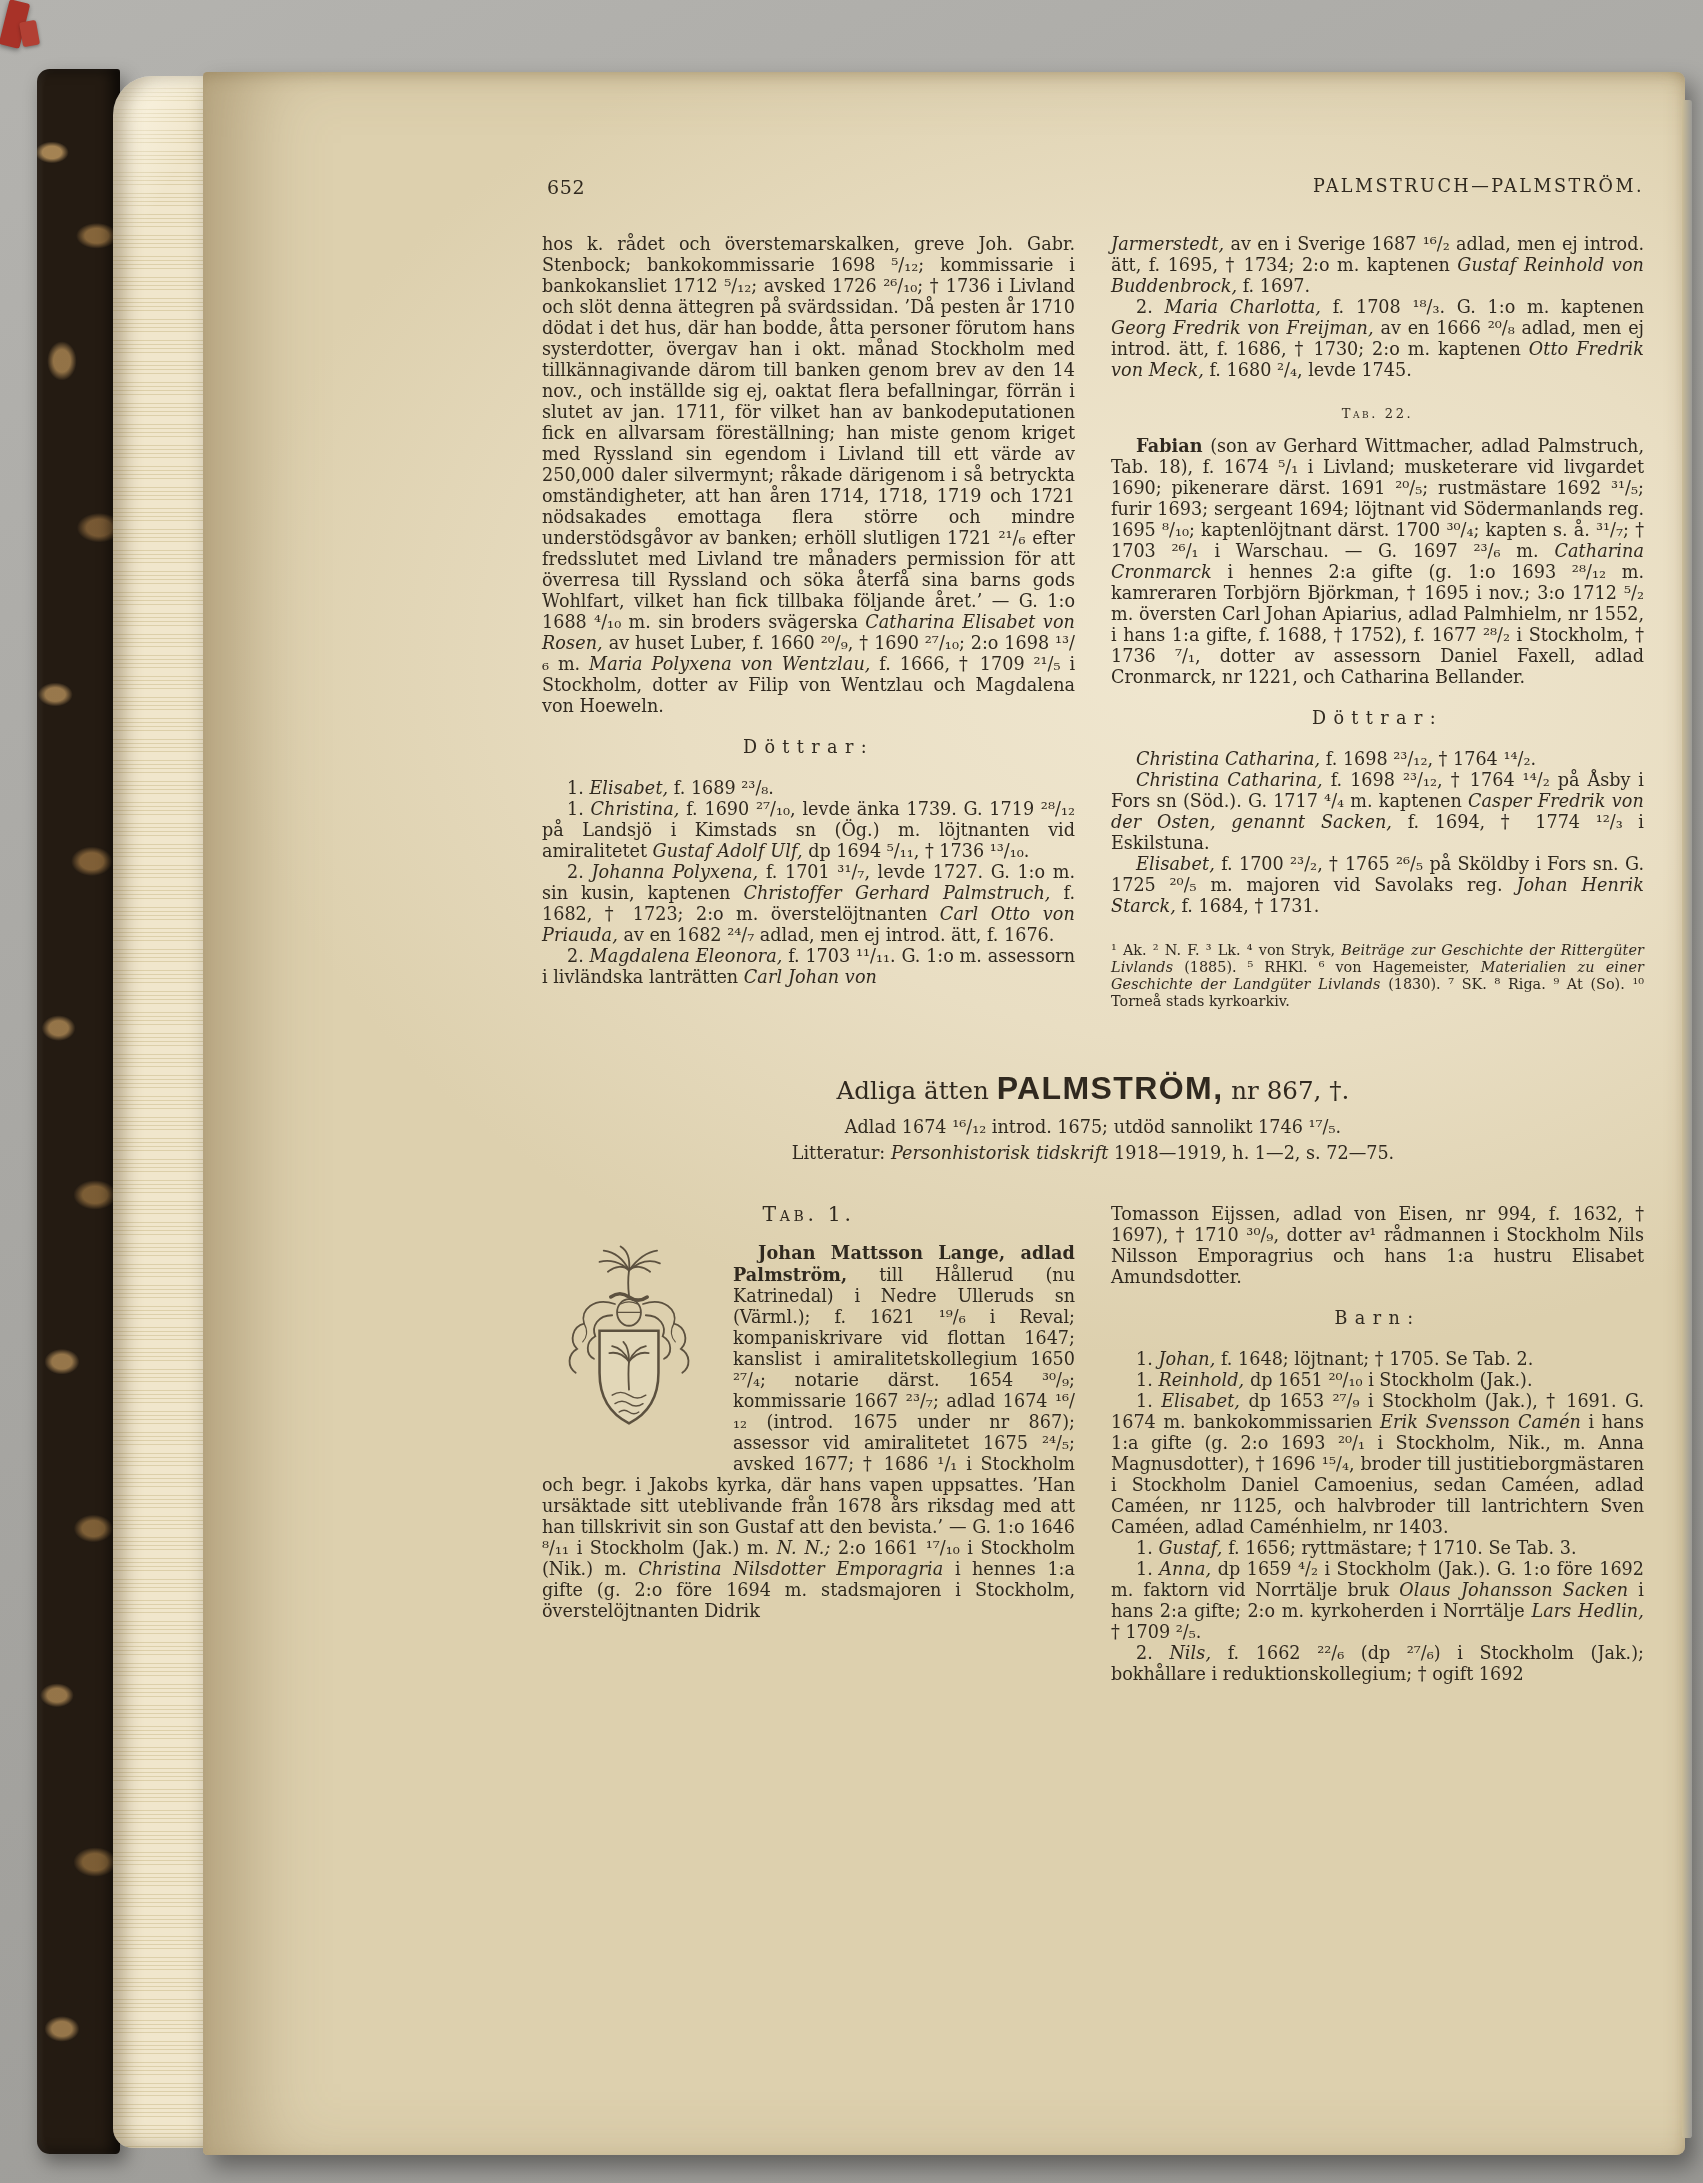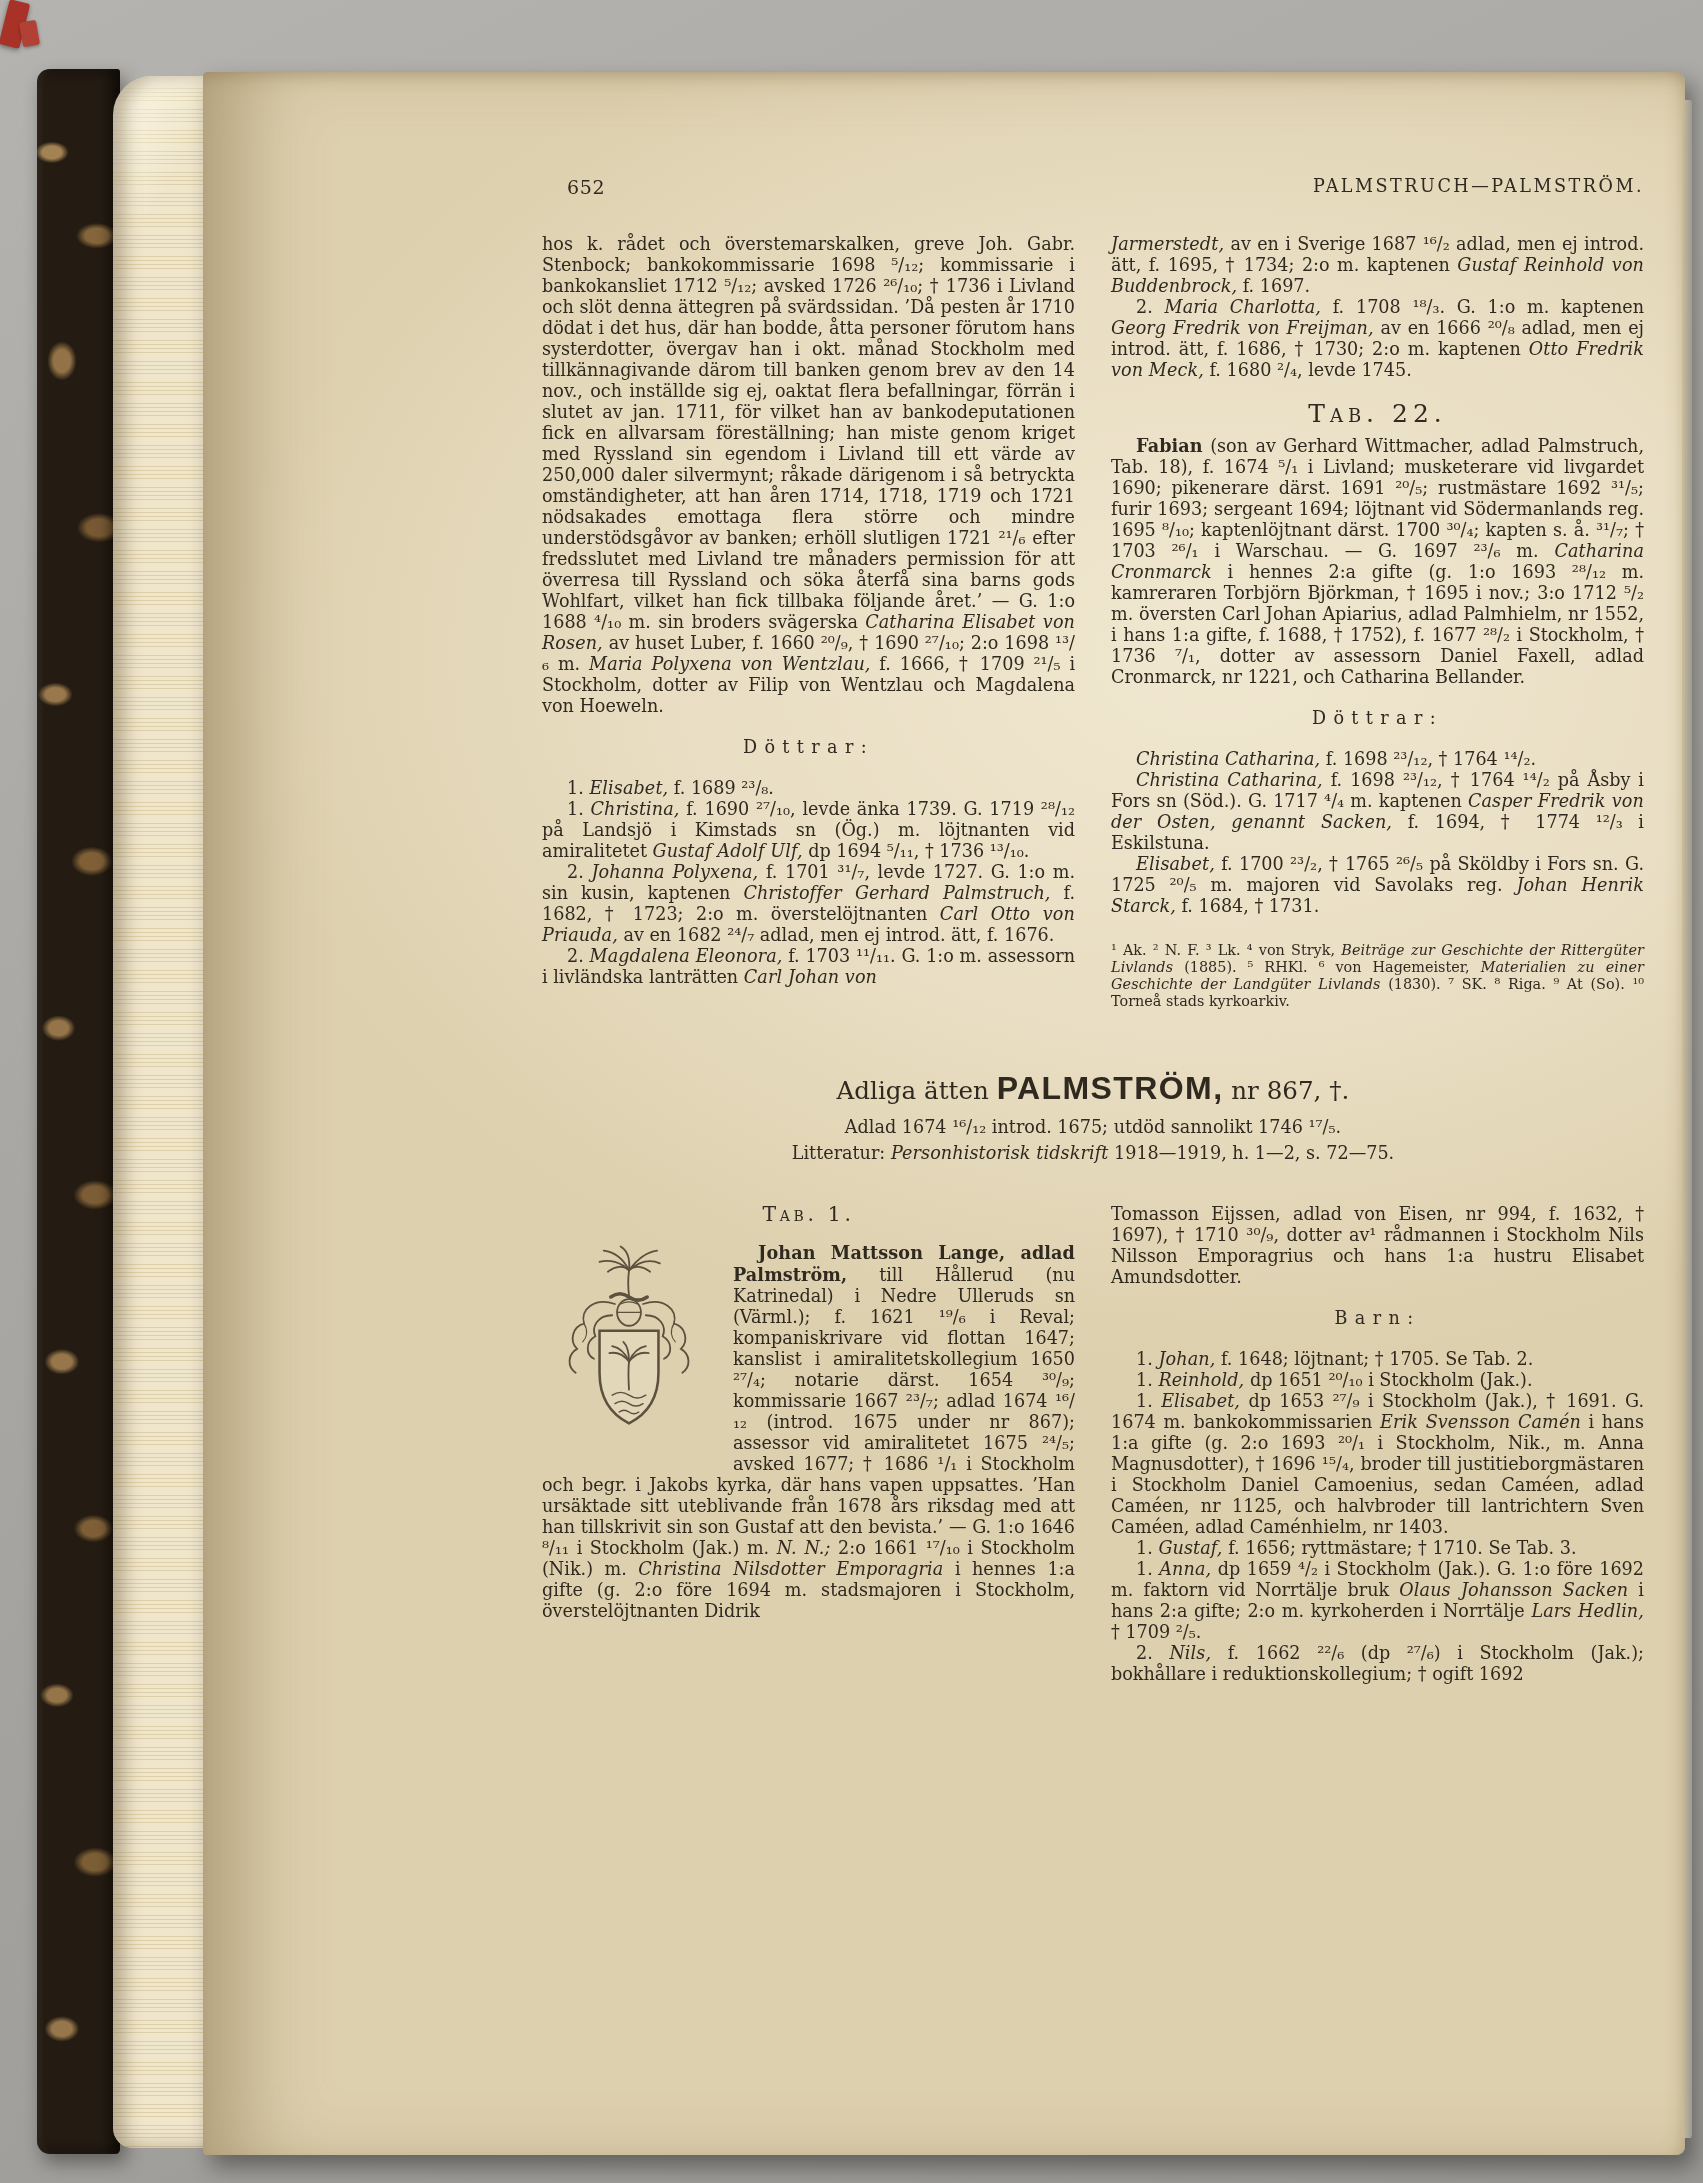--- a/index.html
+++ b/index.html
@@ -43,30 +43,30 @@
     background:radial-gradient(984px 703px at 68% 28%,#f0e7d0 0%,#e9dec3 55%,#ddd0ae 100%);
     box-shadow:inset 67px 0 84px -29.5px rgba(120,95,55,.45),
       inset -11.2px 0 19.7px -11.2px rgba(120,95,55,.35),
       inset 0 11.2px 18.3px -9.8px rgba(110,88,50,.35),
       8.4px 11.2px 22.5px rgba(0,0,0,.38);}
   .next-page-sliver{position:absolute;right:-7px;top:28px;width:9.8px;height:2038px;
     background:linear-gradient(to left,#9b9a96,#cbbd98);border-radius:2.8px;}
   .content{position:absolute;left:0;top:0;width:100%;height:100%;box-sizing:border-box;
     padding:104px 41px 0 339px;color:#30291f;font-size:17.6px;line-height:21px;}
   .running-head{position:relative;height:28px;margin-bottom:29.5px;}
-  .pagenum{position:absolute;left:25px;top:1.4px;font-size:19px;letter-spacing:0.7px;}
+  .pagenum{position:absolute;left:5px;top:1.4px;font-size:19px;letter-spacing:0.7px;}
   .rh-title{display:block;text-align:right;font-size:17.6px;letter-spacing:2.5px;}
   .two-col{display:flex;gap:36px;}
   .col{flex:1;min-width:0;text-align:justify;}
   .para{margin:0;text-indent:25px;}
   .para.first{text-indent:0;}
   .para.center{text-align:center;text-indent:0;margin:1.4px 0;}
   .para.centerspace{text-align:center;text-indent:0;letter-spacing:.42em;margin:20px 0;}
   .para.tabhead{text-align:center;text-indent:0;font-variant:small-caps;
-    letter-spacing:.2em;font-size:25px;margin:22.5px 0 11.2px;}
+    letter-spacing:.2em;font-size:13px;margin:22.5px 0 11.2px;}
   .para.footnote{font-size:14.4px;line-height:17px;text-indent:0;margin-top:25px;}
   .family-head{margin-top:66px;text-align:center;}
   .family-head h1{margin:0 0 14px;font-weight:normal;}
   .fh-pre,.fh-suf{font-size:24.6px;}
   .fh-name{font-family:"Liberation Sans",sans-serif;font-weight:bold;font-size:32px;letter-spacing:1.4px;}
   .family-sub .para{text-align:center;text-indent:0;line-height:24.6px;}
   .tab1{margin-top:38px;}
   .tab-head{text-align:center;font-variant:small-caps;font-weight:normal;
     font-size:20.4px;letter-spacing:.18em;margin:0 0 17px;}
   .arms{float:left;width:174px;height:212px;margin:2.8px 17px 5.6px 0;opacity:.9;}

